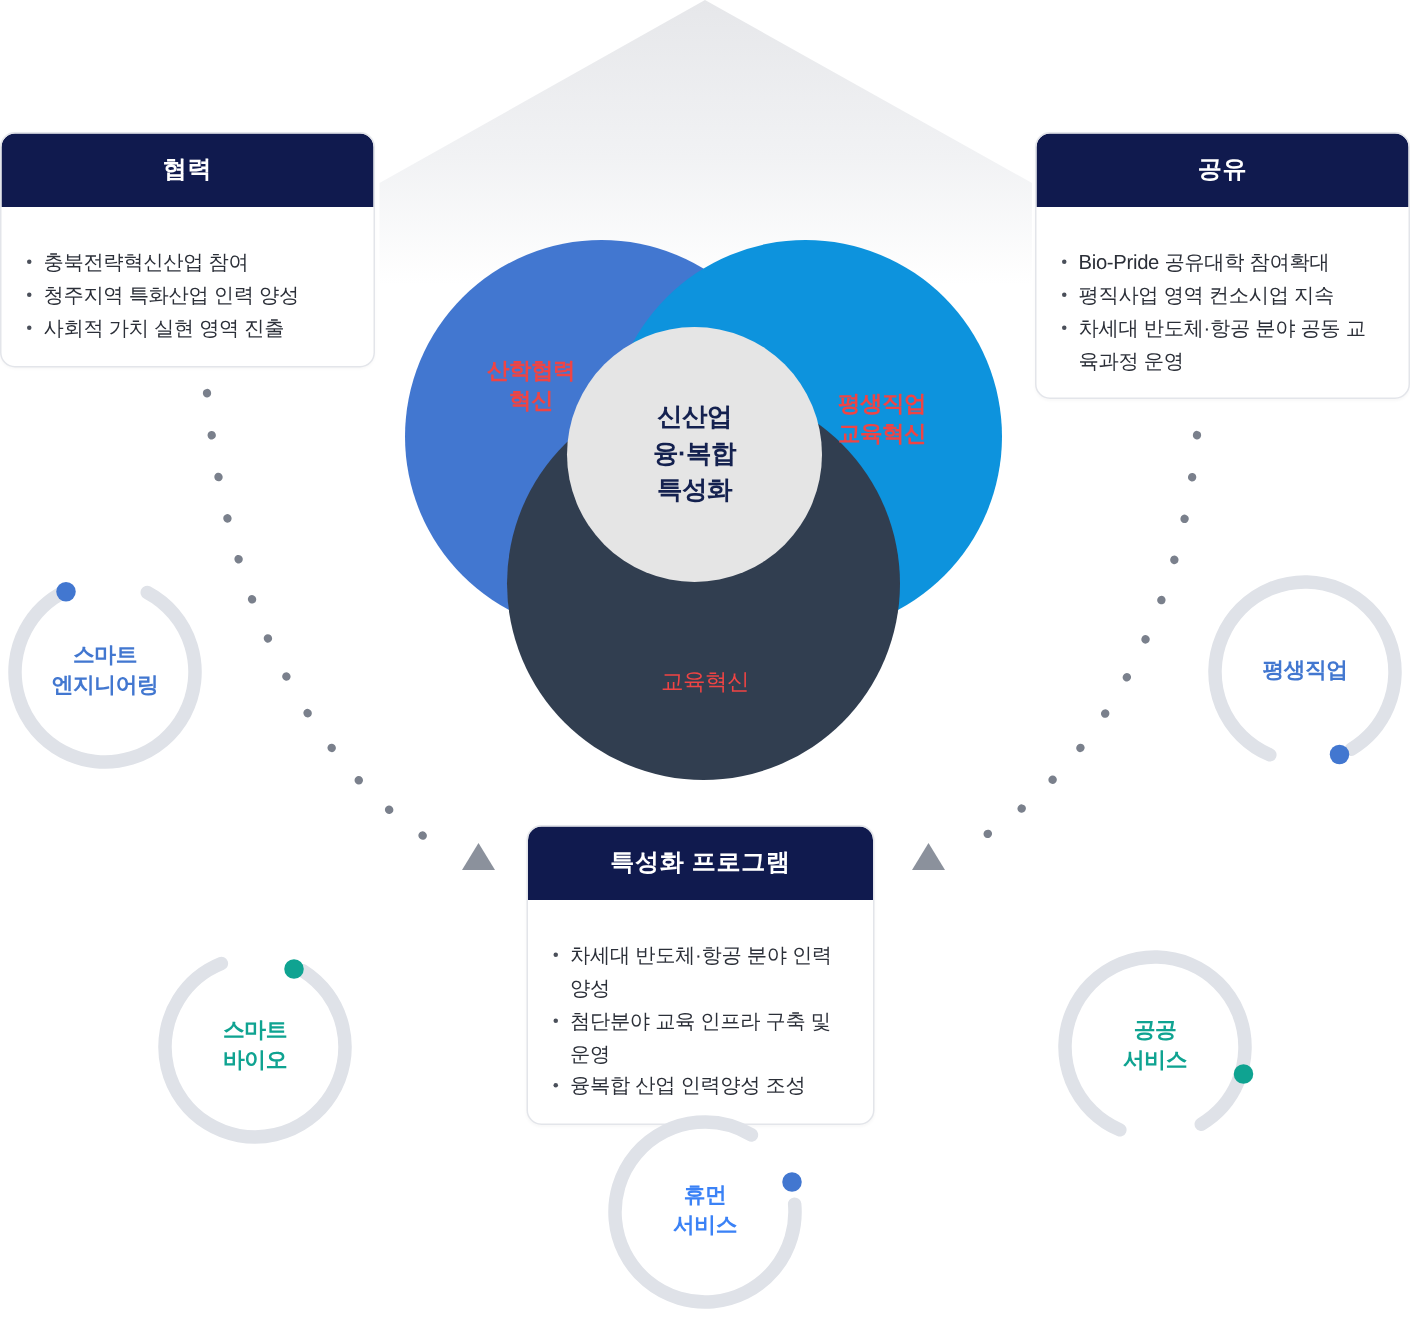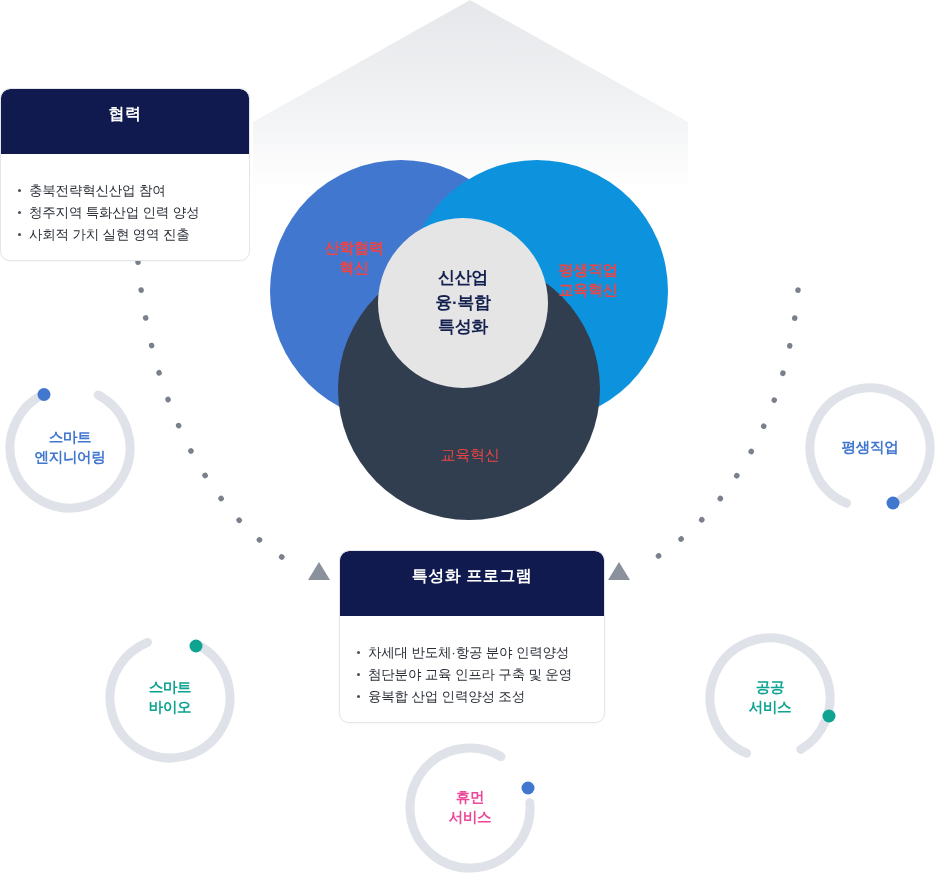--- a/index.html
+++ b/index.html
@@ -26,21 +26,21 @@
     box-shadow:0 1px 2px rgba(0,0,0,.03);
   }
   .card-head{
     background:#101a4e;
     color:#ffffff;
     text-align:center;
     font-weight:bold;
     font-size:16px;
     letter-spacing:.5px;
     line-height:1;
-    padding:17px 0 32px 0;
+    padding:17px 0 16px 0;
     border-radius:9px 9px 0 0;
   }
   .card-body{padding:26px 16px 14px 16px;}
   .card-body ul{list-style:none;margin:0;padding:0;}
   .card-body li{
     position:relative;
     padding-left:12px;
     font-size:13.5px;
     color:#2b2f38;
     line-height:1.62;
@@ -49,21 +49,21 @@
   .card-body li::before{
     content:"";
     position:absolute;
     left:1px;top:9px;
     width:3px;height:3px;
     border-radius:50%;
     background:#4a4f5a;
   }
   .card-left{left:0;top:88px;width:250px;}
   .card-right{left:690px;top:88px;width:250px;}
-  .card-bottom{left:339px;top:550px;width:266px;}
+  .card-bottom{left:351px;top:550px;width:232px;}
   .card-bottom .card-body li{font-size:13.5px;}
 
   
   .venn{position:absolute;left:270px;top:160px;width:400px;height:360px;}
   .circ{position:absolute;border-radius:50%;}
   .c-left{left:0px;  top:0px;  width:262px;height:262px;background:#4277d0;}
   .c-right{left:136px;top:0px;  width:262px;height:262px;background:#0d93dd;}
   .c-bottom{left:68px; top:98px; width:262px;height:262px;background:#313e50;}
   .c-core{
     left:108px;top:58px;width:170px;height:170px;
@@ -131,20 +131,30 @@
     <div class="card-head">협력</div>
     <div class="card-body">
       <ul>
         <li>충북전략혁신산업 참여</li>
         <li>청주지역 특화산업 인력 양성</li>
         <li>사회적 가치 실현 영역 진출</li>
       </ul>
     </div>
   </div>
 
+  <div class="card card-right">
+    <div class="card-head">공유</div>
+    <div class="card-body">
+      <ul>
+        <li>Bio-Pride 공유대학 참여확대</li>
+        <li>평직사업 영역 컨소시업 지속</li>
+        <li>차세대 반도체·항공 분야 공동 교육과정 운영</li>
+      </ul>
+    </div>
+  </div>
 
   <div class="card card-bottom">
     <div class="card-head">특성화 프로그램</div>
     <div class="card-body">
       <ul>
         <li>차세대 반도체·항공 분야 인력양성</li>
         <li>첨단분야 교육 인프라 구축 및 운영</li>
         <li>융복합 산업 인력양성 조성</li>
       </ul>
     </div>
@@ -199,17 +209,17 @@
     </svg>
     <div class="btxt" style="color:#0fa391">공공
 서비스</div>
   </div>
 
   <div class="badge b-human">
     <svg viewBox="0 0 140 140">
       <circle cx="70" cy="70" r="60" fill="none" stroke="#dfe2e8" stroke-width="9" stroke-linecap="round" stroke-dasharray="320 57" transform="rotate(-5 70 70)"></circle>
       <circle cx="128" cy="50" r="6.5" fill="#4277d0"></circle>
     </svg>
-    <div class="btxt" style="color:#ec4899">휴먼
+    <div class="btxt" style="color:#3b82f6">휴먼
 서비스</div>
   </div>
 
 </div>
 
 </body></html>

